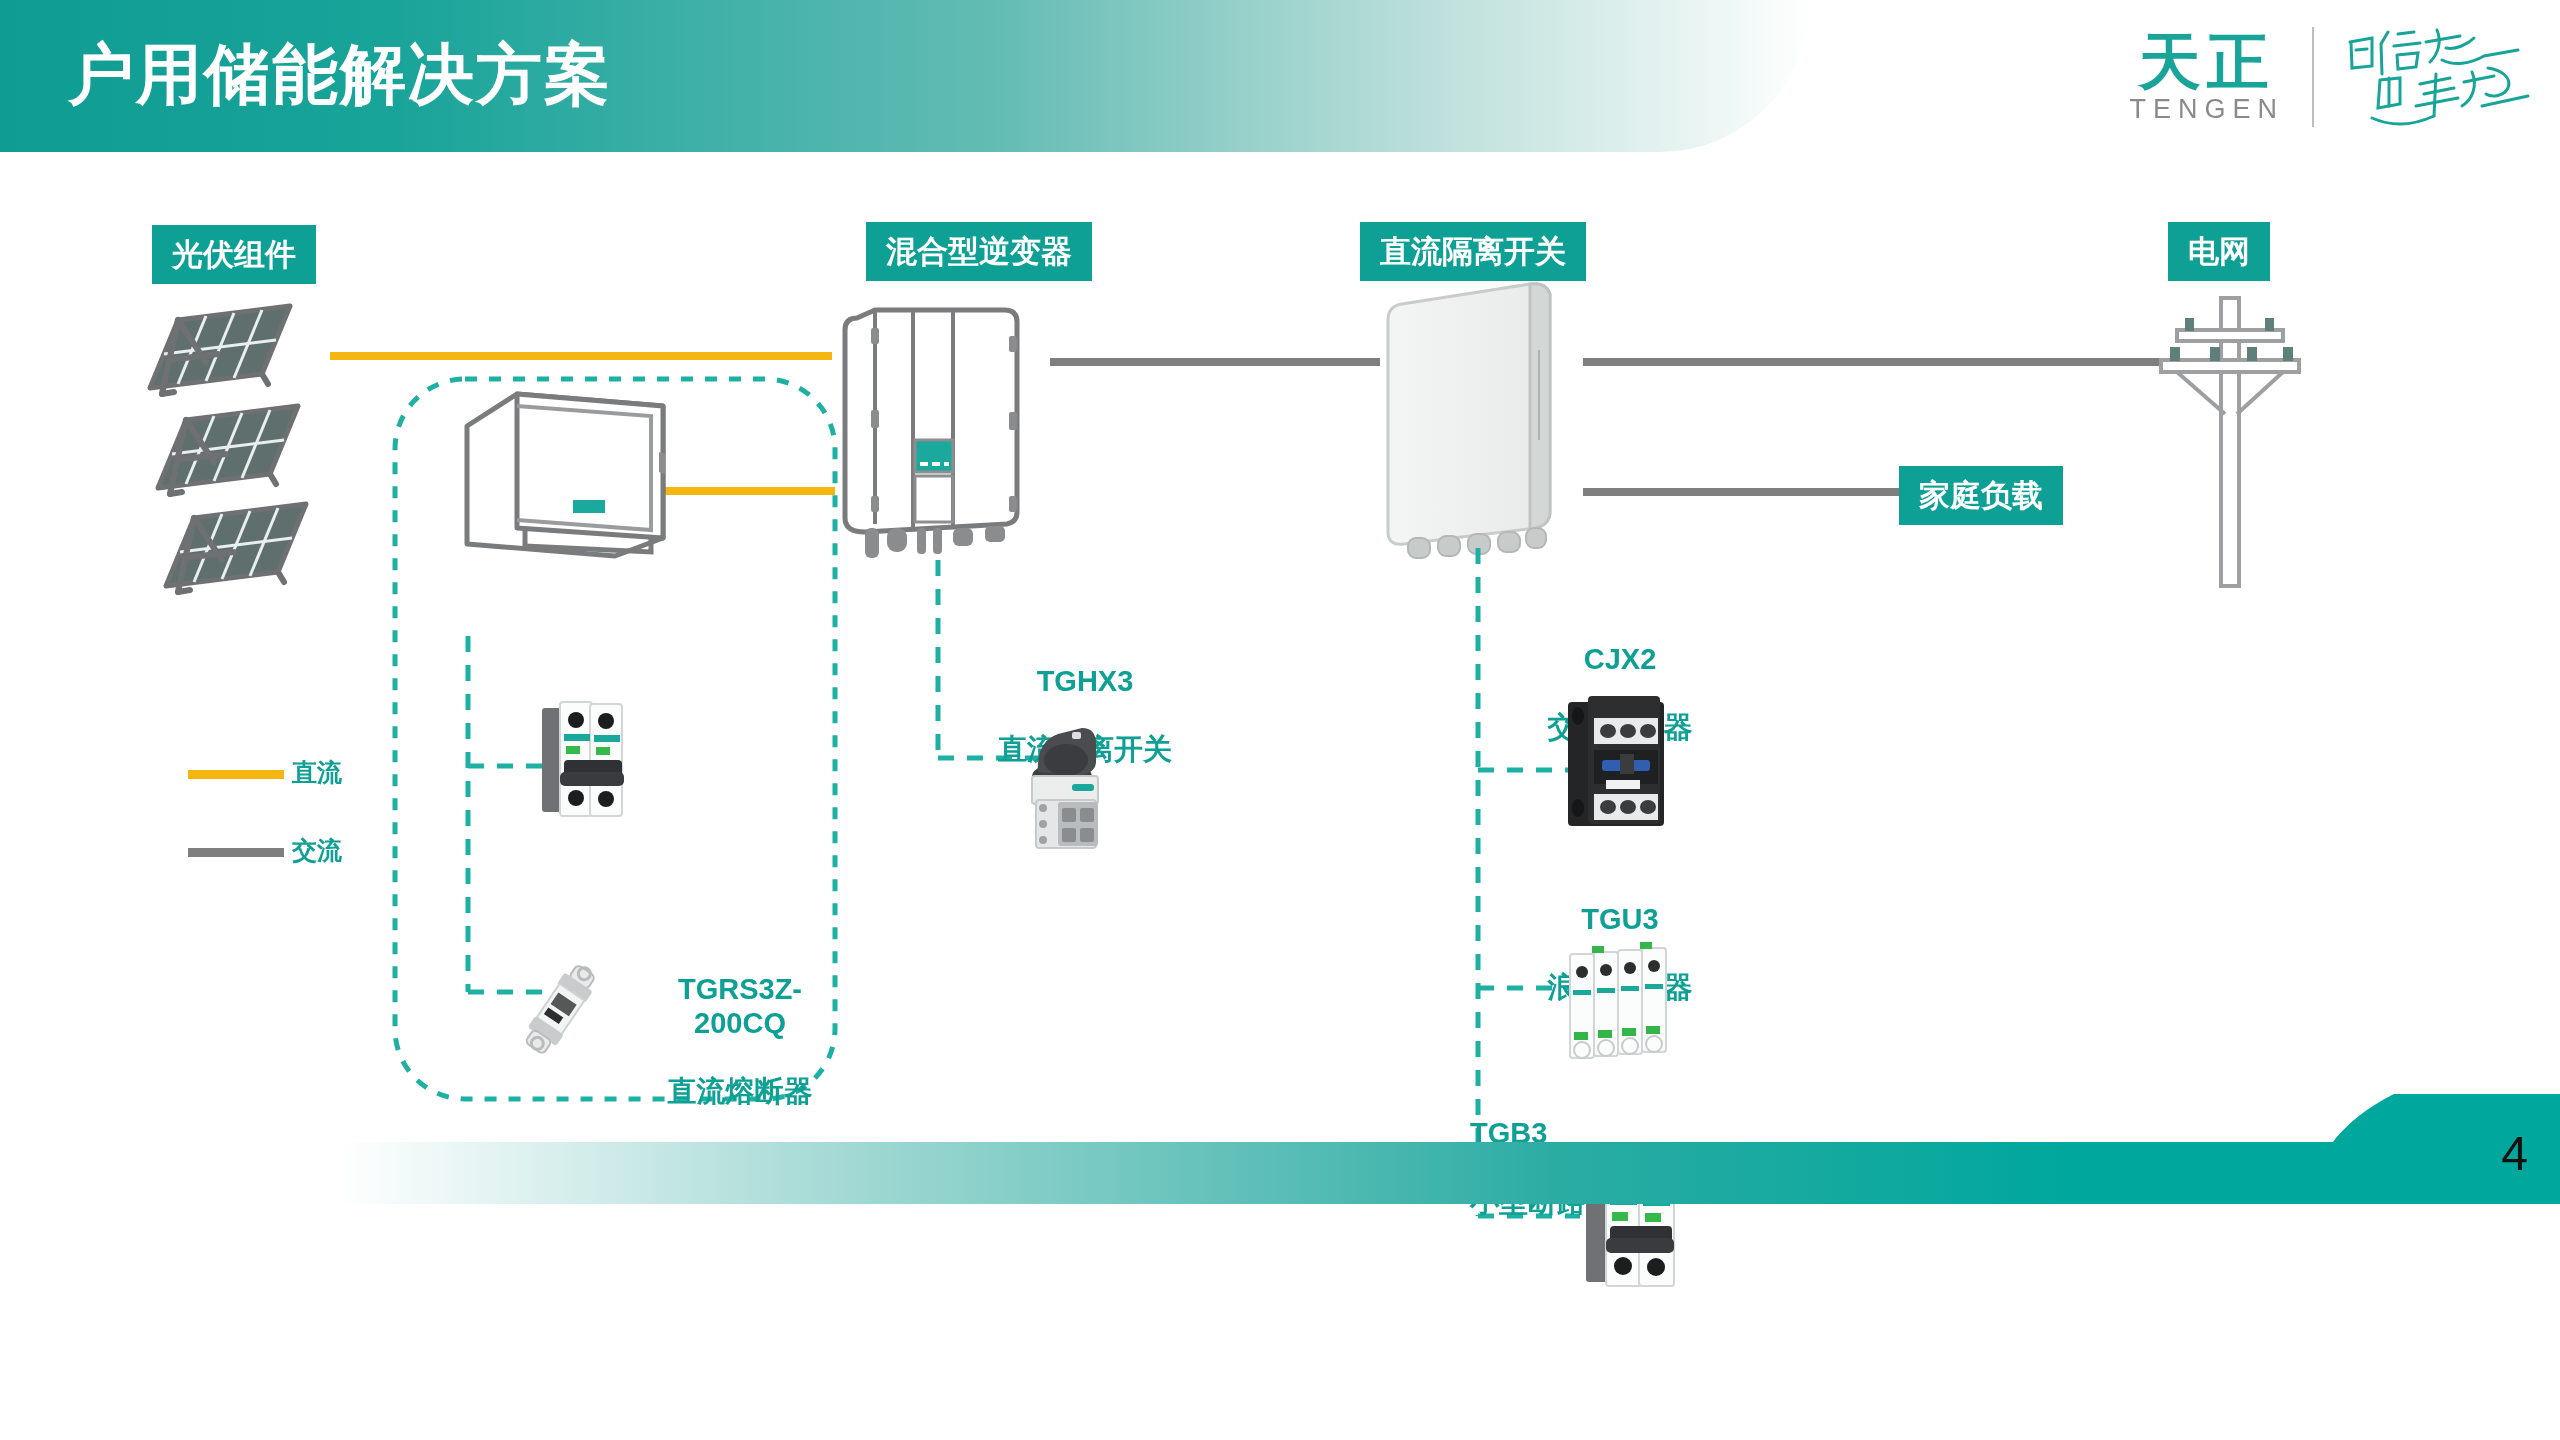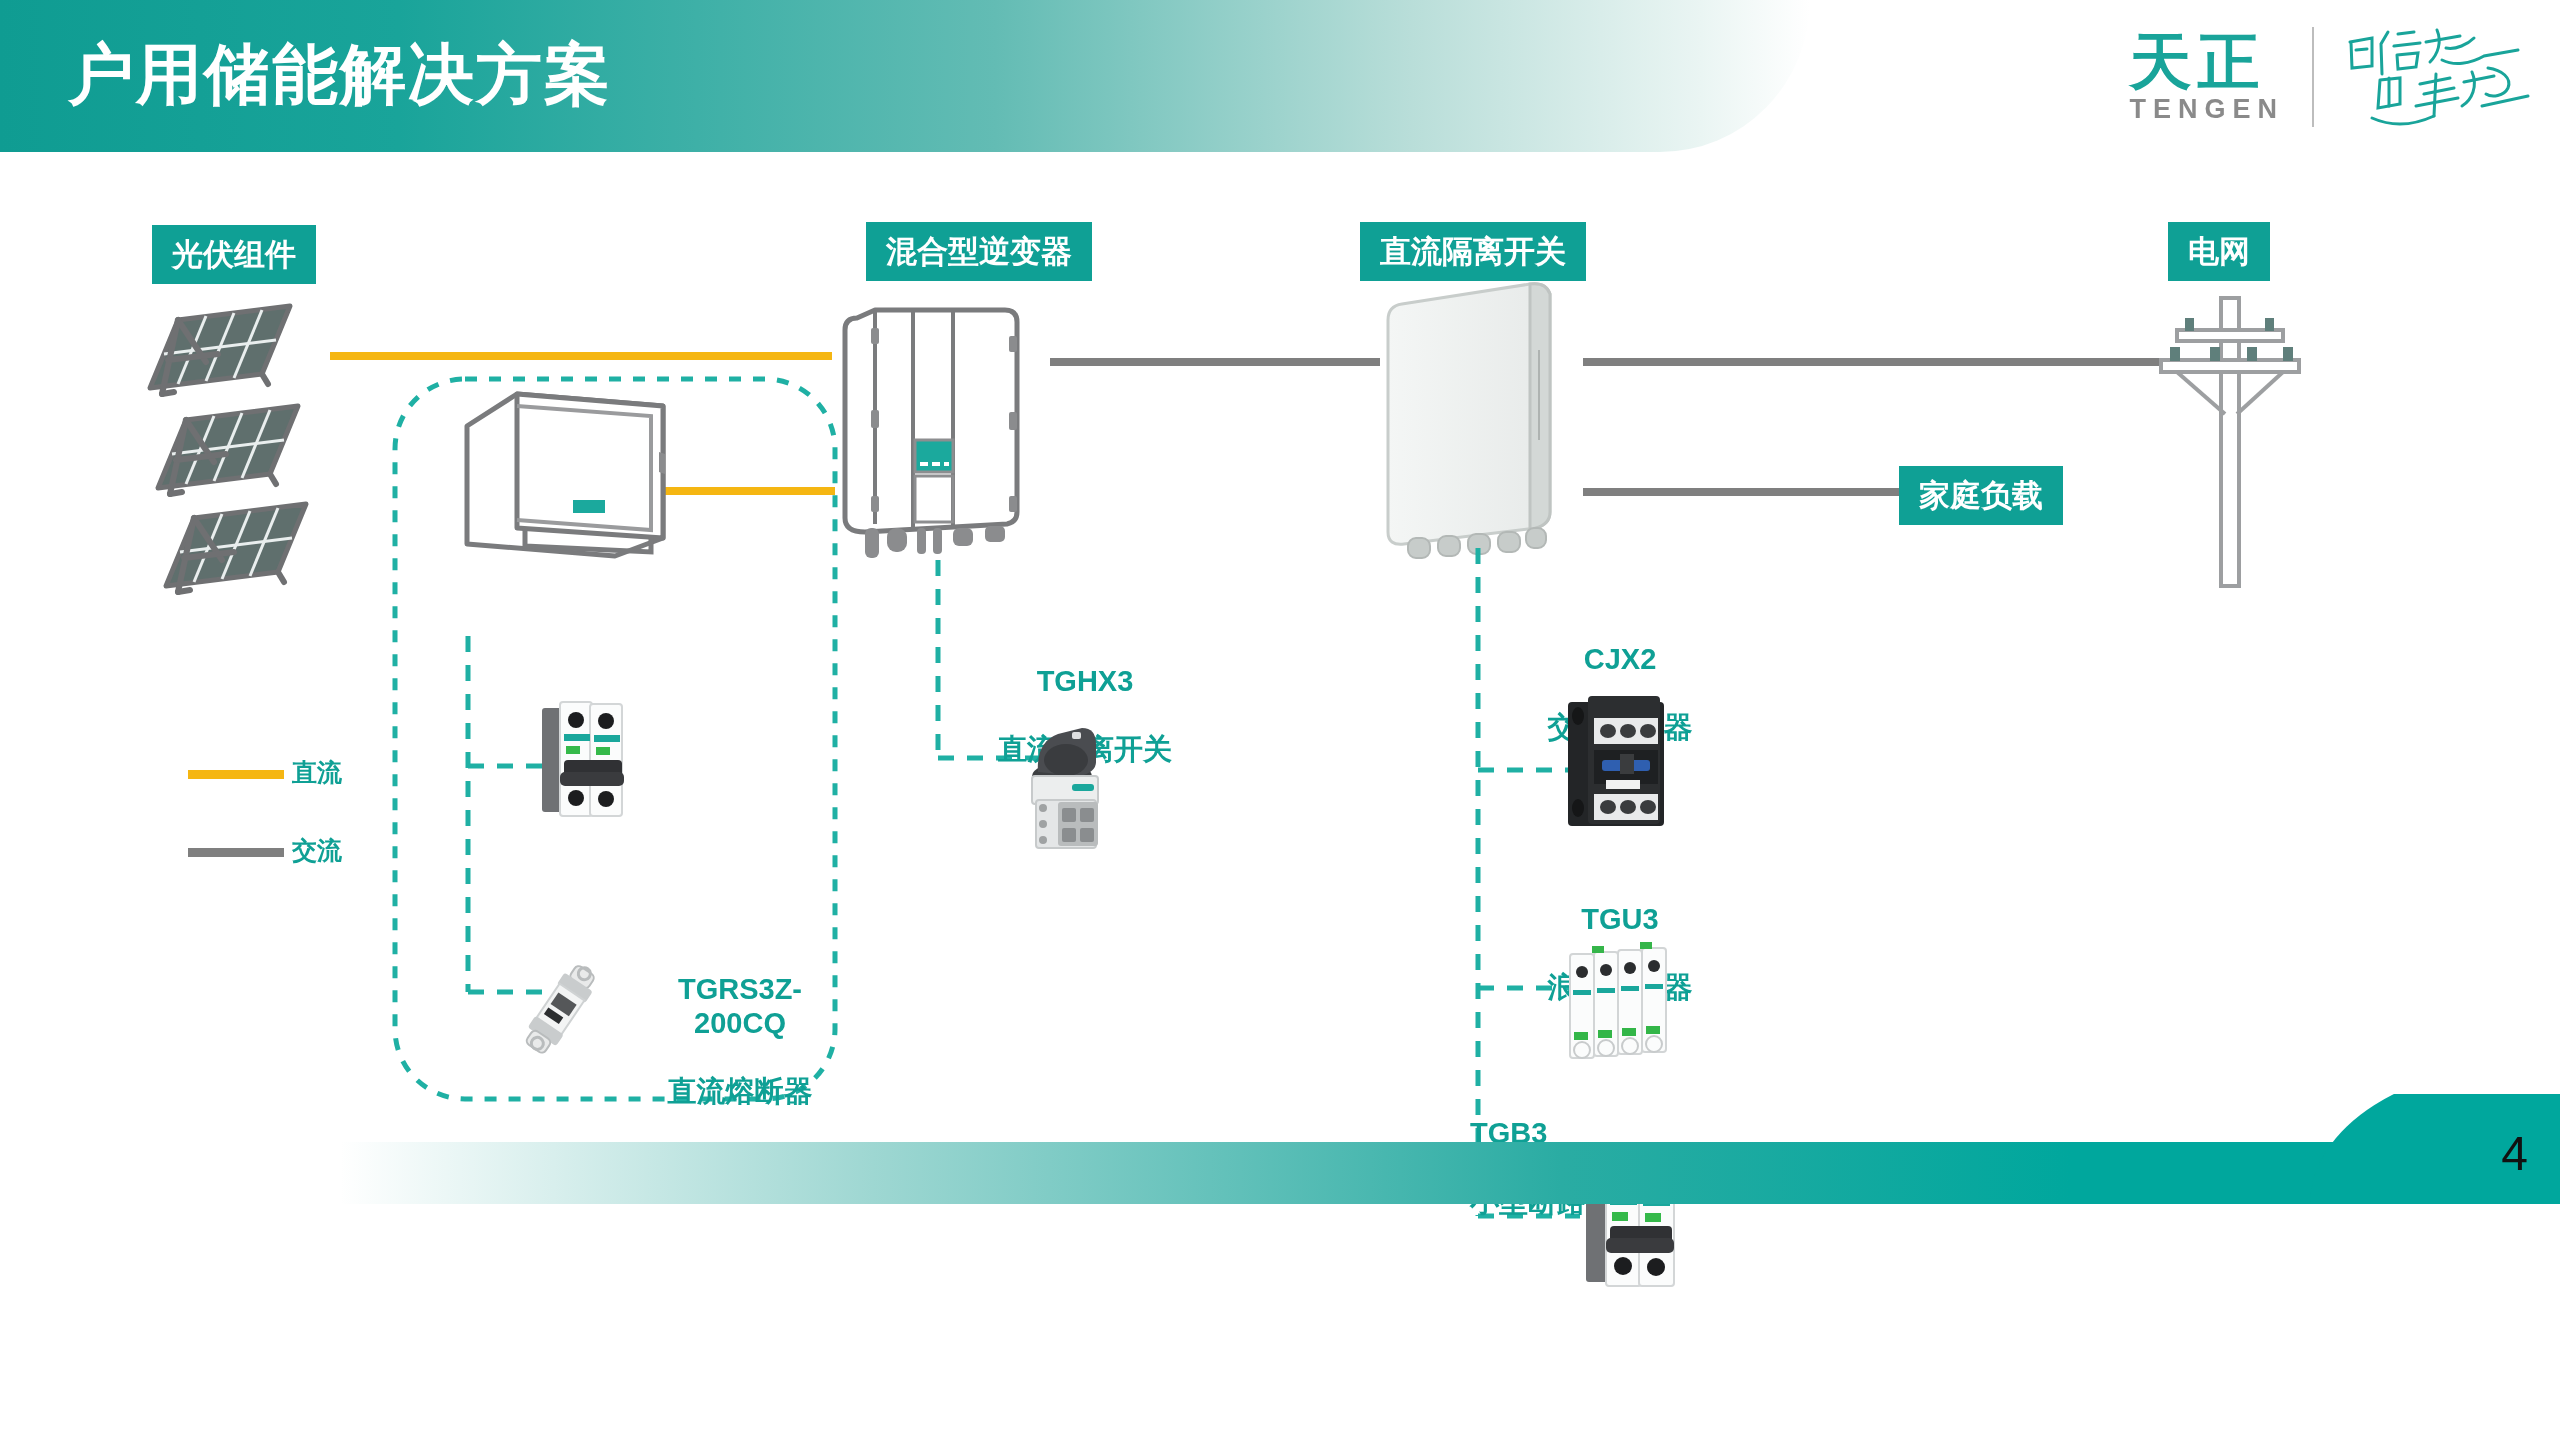--- a/index.html
+++ b/index.html
@@ -16,23 +16,23 @@
     position:absolute;left:0;top:0;width:1810px;height:152px;
     background:linear-gradient(90deg,#0f9c92 0%,#19a49a 22%,#63bcb4 55%,#b9ded9 78%,#eaf5f3 94%,#ffffff 100%);
     border-bottom-right-radius:150px 152px;
   }
   .header-title{
     position:absolute;left:68px;top:22px;
     font-size:66px;font-weight:bold;color:#ffffff;letter-spacing:2px;
     line-height:104px;white-space:nowrap;
   }
   .logo-wrap{position:absolute;right:28px;top:18px;height:118px;display:flex;align-items:center;gap:28px;}
-  .logo-mark{display:flex;flex-direction:column;justify-content:center;}
+  .logo-mark{display:flex;flex-direction:column;align-items:center;justify-content:center;}
   .logo-cn{font-size:62px;font-weight:bold;color:#19a49a;line-height:64px;letter-spacing:6px;}
-  .logo-en{font-size:27px;font-weight:bold;color:#8a8a8a;letter-spacing:7px;line-height:30px;}
+  .logo-en{font-size:27px;font-weight:normal;color:#8a8a8a;letter-spacing:7px;line-height:30px;}
   .logo-div{width:2px;height:100px;background:#bdbdbd;}
   .logo-slogan{width:190px;height:110px;}
 
   
   .footer-bar{
     position:absolute;left:0;bottom:0;width:2560px;height:110px;overflow:hidden;
   }
   .footer-grad{
     position:absolute;left:340px;bottom:0;width:2220px;height:62px;
     background:linear-gradient(90deg,rgba(255,255,255,0) 0%,#9ed7d2 24%,#2aaca3 55%,#00a79d 78%,#00a79d 100%);

